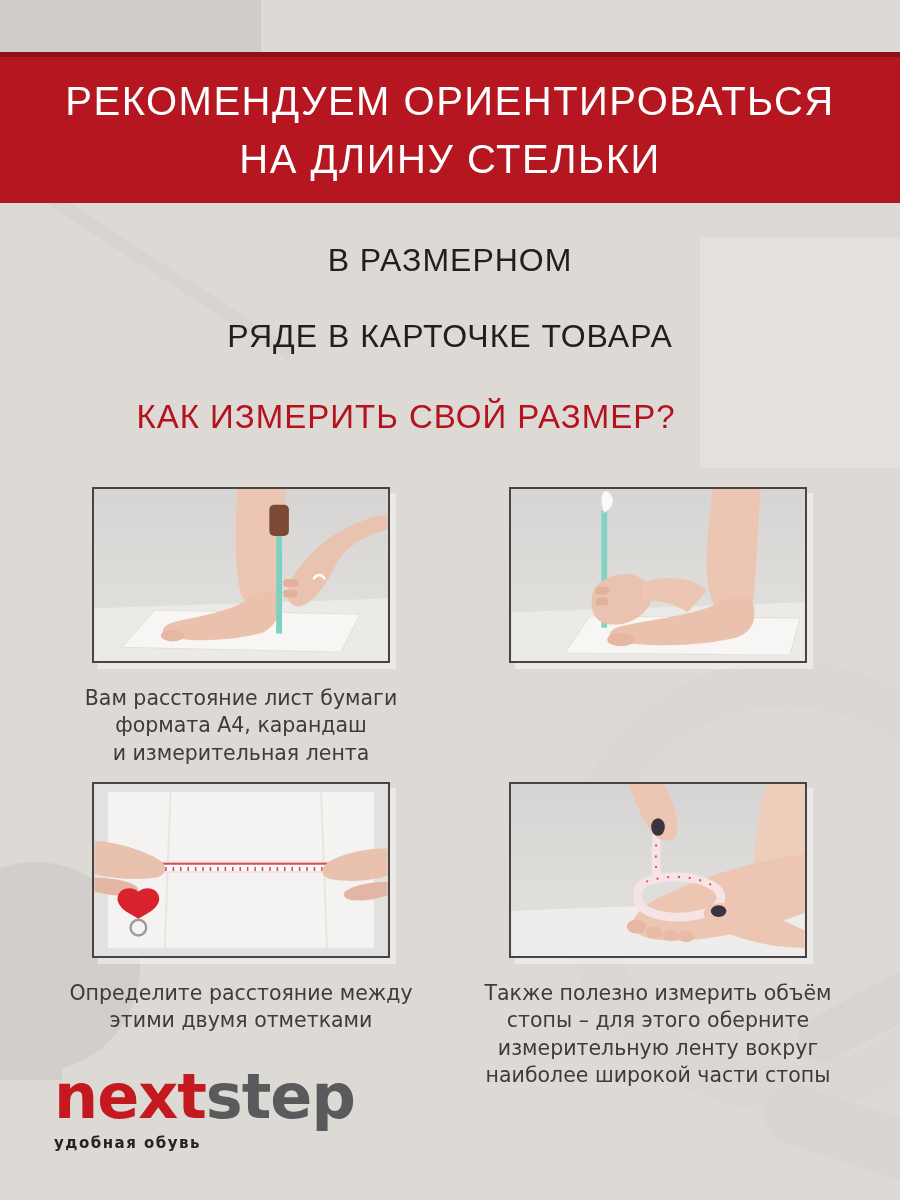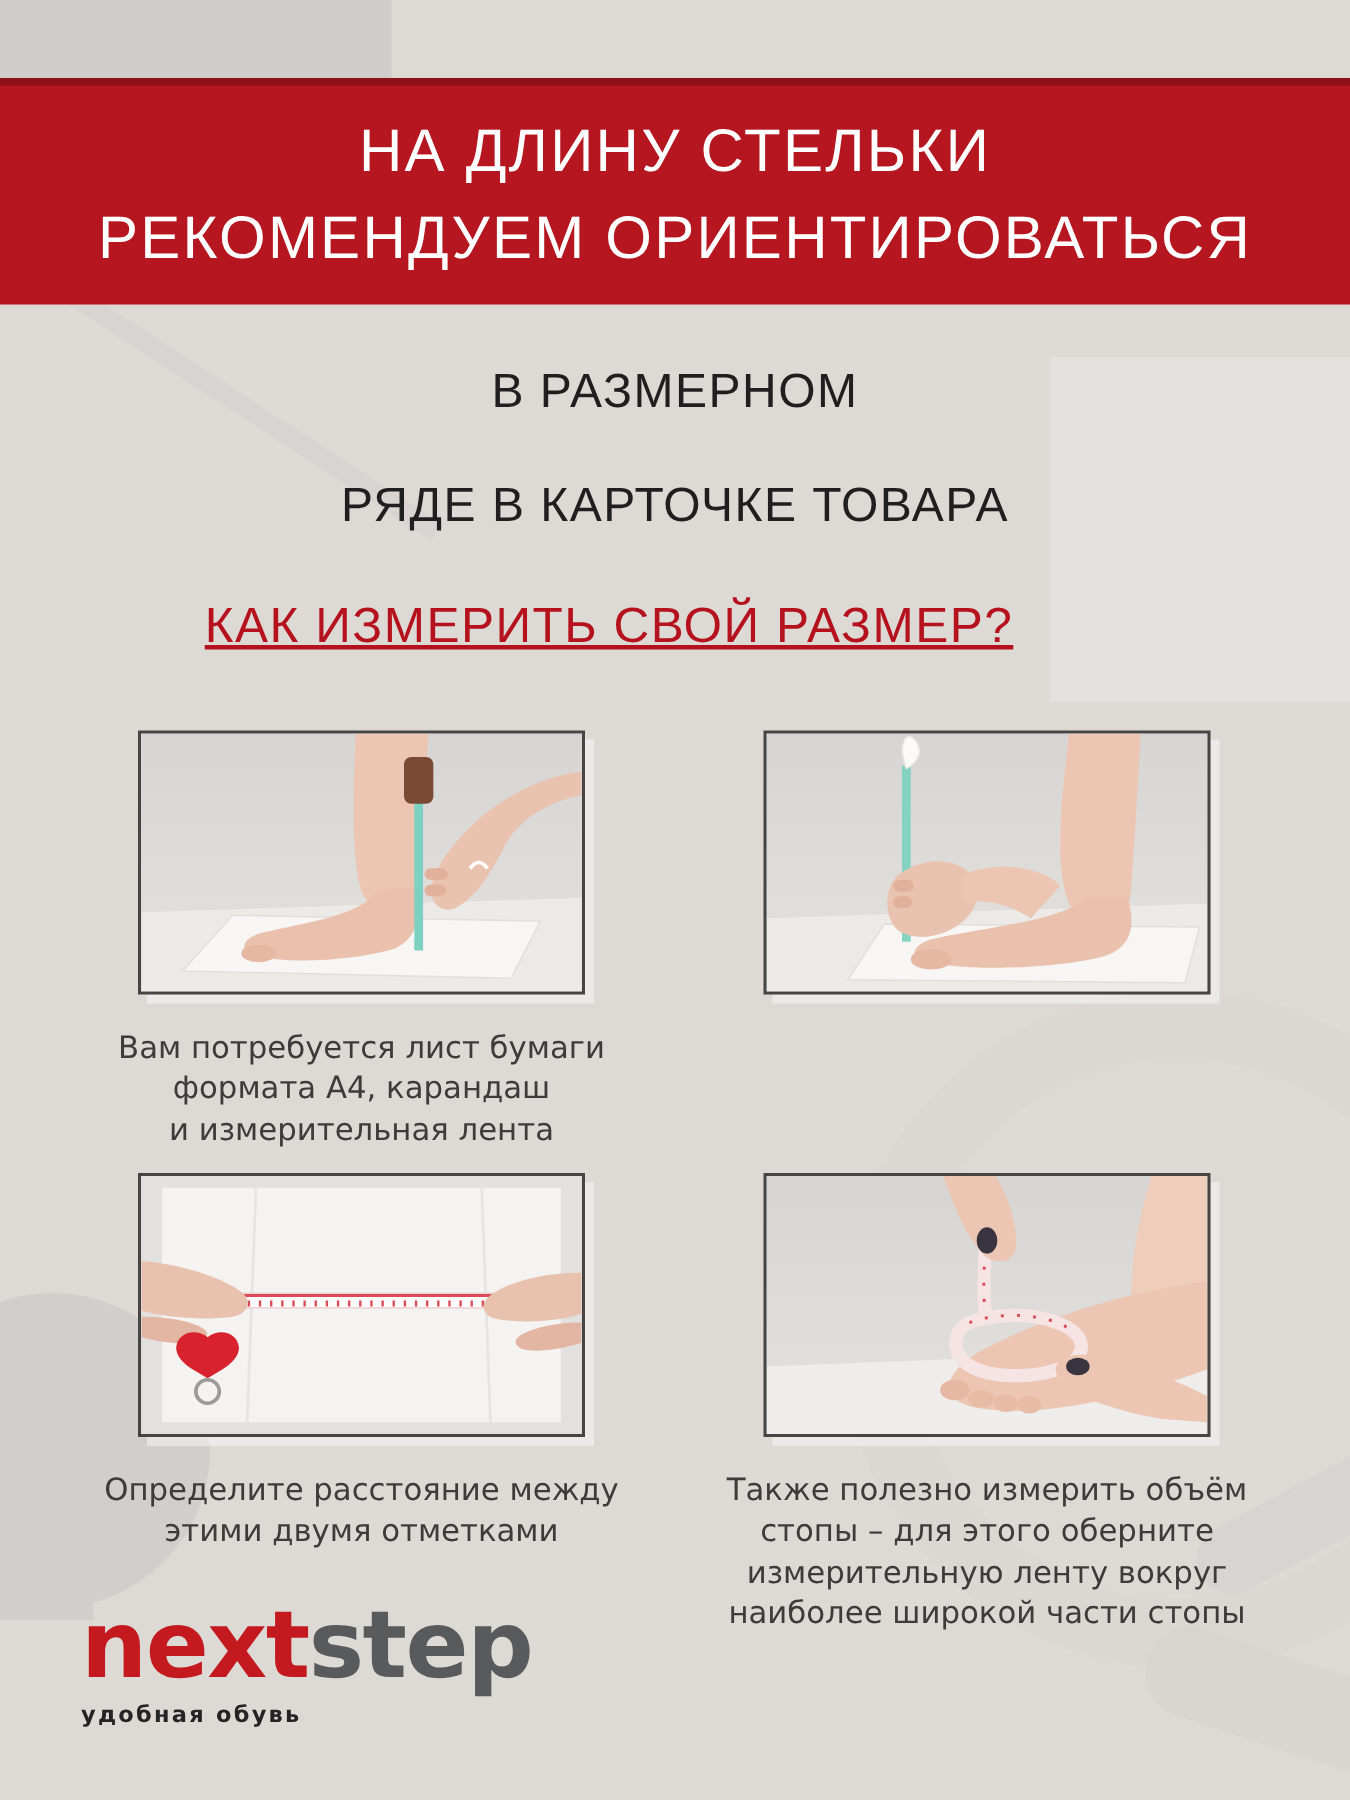--- a/index.html
+++ b/index.html
@@ -25,21 +25,21 @@
   
   .banner{position:absolute;left:0;top:52px;width:900px;height:151px;background:#b5161f;
           border-top:5px solid #8f1018;box-sizing:border-box;display:flex;flex-direction:column;
           justify-content:center;align-items:center;gap:18px;}
   .banner div{color:#ffffff;font-size:40px;letter-spacing:1.5px;font-weight:400;line-height:1;}
 
   
   .subtitle{position:absolute;left:0;top:222px;width:900px;text-align:center;color:#211e1f;
             font-size:32px;font-weight:400;letter-spacing:1px;line-height:76px;white-space:pre-line;}
   .question{position:absolute;left:0;top:398px;width:812px;text-align:center;color:#b5121d;
-            font-size:33px;font-weight:400;letter-spacing:1px;text-decoration:underline;}
+            font-size:33px;font-weight:400;letter-spacing:1px;}
 
   
   .cell{position:absolute;width:298px;}
   .cell-1{left:92px; top:487px;}
   .cell-2{left:509px;top:487px;}
   .cell-3{left:92px; top:782px;}
   .cell-4{left:509px;top:782px;}
   .photo{width:298px;height:176px;border:2px solid #474544;box-sizing:border-box;
          background:#dcdad8;box-shadow:6px 6px 0 rgba(255,255,255,.45);overflow:hidden;}
   .photo svg{display:block;width:100%;height:100%;}
@@ -64,22 +64,22 @@
   <div class="deco deco-topleft"></div>
   <div class="deco deco-stripe"></div>
   <div class="deco deco-rightpanel"></div>
   <div class="deco deco-midcurve"></div>
   <div class="deco deco-blob"></div>
   <div class="deco deco-smallrect"></div>
   <div class="deco deco-br1"></div>
   <div class="deco deco-br2"></div>
 
   <div class="banner">
+    <div>РЕКОМЕНДУЕМ ОРИЕНТИРОВАТЬСЯ</div>
     <div>НА ДЛИНУ СТЕЛЬКИ</div>
-    <div>РЕКОМЕНДУЕМ ОРИЕНТИРОВАТЬСЯ</div>
   </div>
 
   <div class="subtitle">В РАЗМЕРНОМ
 РЯДЕ В КАРТОЧКЕ ТОВАРА</div>
   <div class="question">КАК ИЗМЕРИТЬ СВОЙ РАЗМЕР?</div>
 
   <div class="cell cell-1">
     <div class="photo">
       <svg viewBox="0 0 300 176">
         <defs>
@@ -95,21 +95,21 @@
         <path d="M186,104 C192,124 188,140 172,147 C140,156 96,157 76,151 C66,148 69,139 82,136 C112,129 150,124 160,108 Z" fill="#eac1ad"></path>
         <ellipse cx="80" cy="150" rx="12" ry="6" fill="#e6b8a3"></ellipse>
         <rect x="186" y="46" width="6" height="102" fill="#7ed0c0"></rect>
         <rect x="179" y="16" width="20" height="32" rx="5" fill="#7a4a35"></rect>
         <path d="M300,26 C268,30 240,48 224,64 C210,78 200,92 198,104 C196,117 206,124 216,118 C230,110 240,92 248,76 C256,62 272,48 300,42 Z" fill="#eac3b0"></path>
         <rect x="193" y="92" width="16" height="8" rx="4" fill="#e2b19c"></rect>
         <rect x="193" y="103" width="15" height="8" rx="4" fill="#e2b19c"></rect>
         <path d="M224,92 q6,-8 12,0" stroke="#ffffff" stroke-width="2.5" fill="none"></path>
       </svg>
     </div>
-    <div class="caption">Вам потребуется лист бумаги
+    <div class="caption">Вам расстояние лист бумаги
 формата А4, карандаш
 и измерительная лента</div>
   </div>
 
   <div class="cell cell-2">
     <div class="photo">
       <svg viewBox="0 0 300 176">
         <rect width="300" height="176" fill="url(#bg1)"></rect>
         <path d="M0,126 L300,116 L300,176 L0,176 Z" fill="#eceae7"></path>
         <polygon points="55,168 285,170 295,132 80,130" fill="#f7f6f4" stroke="#e1dfdc" stroke-width="1"></polygon>

